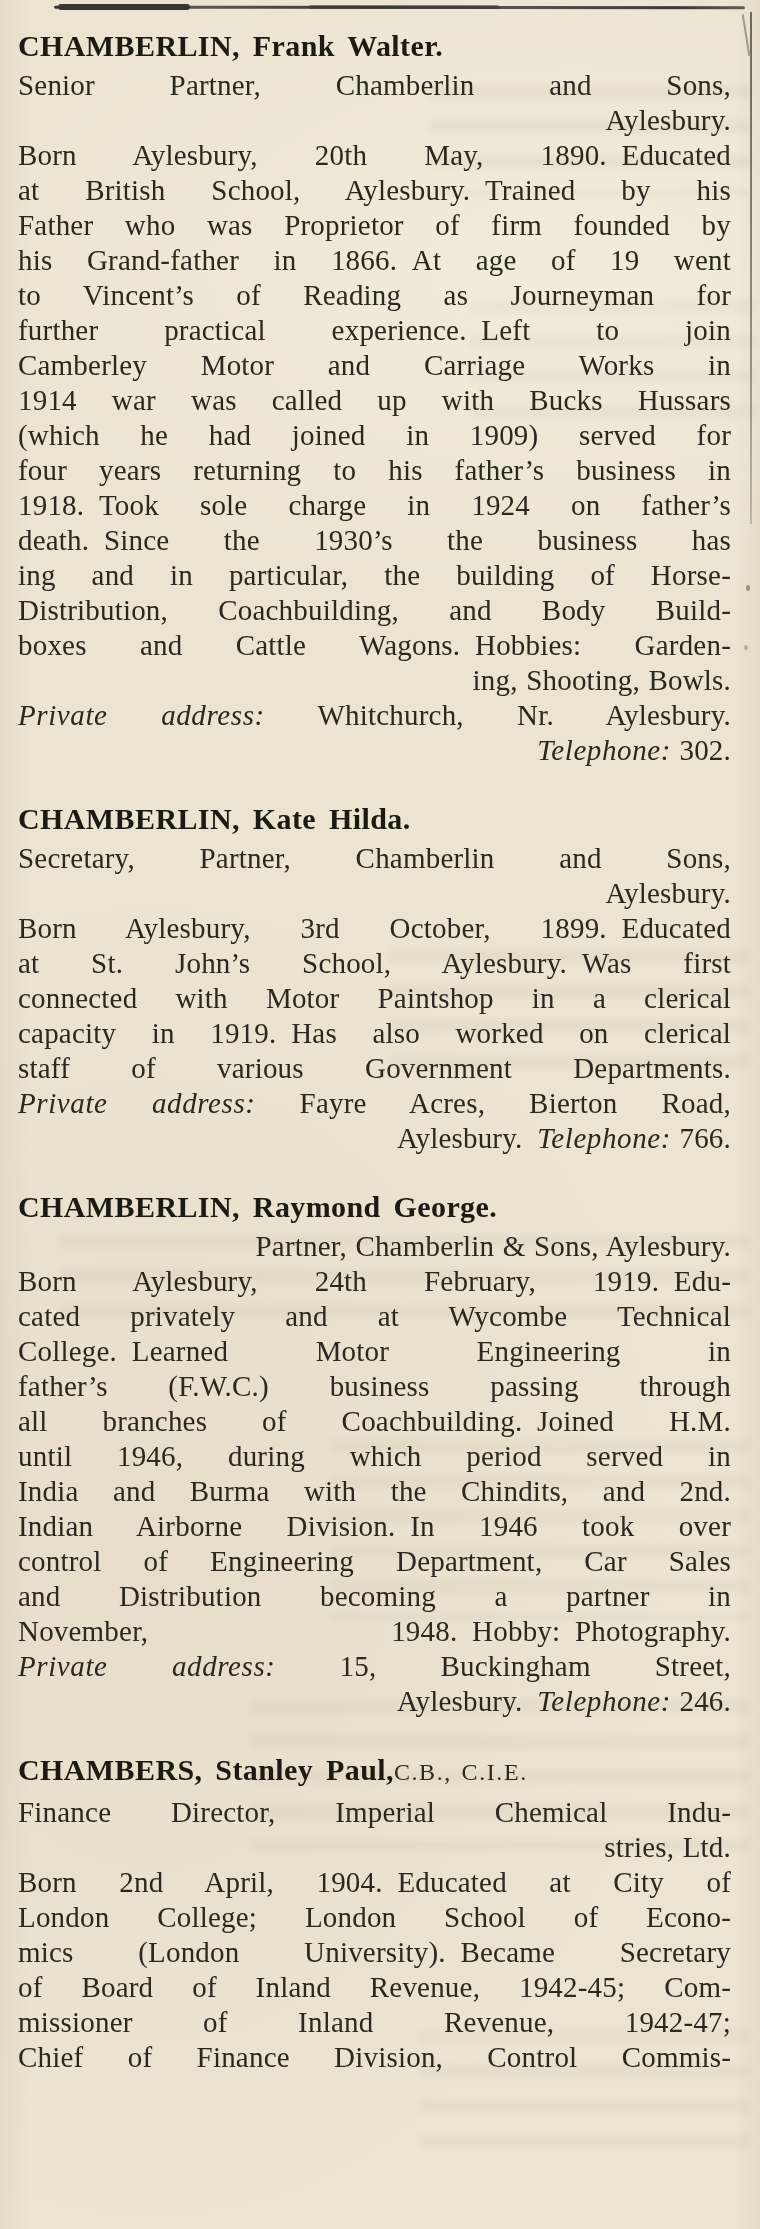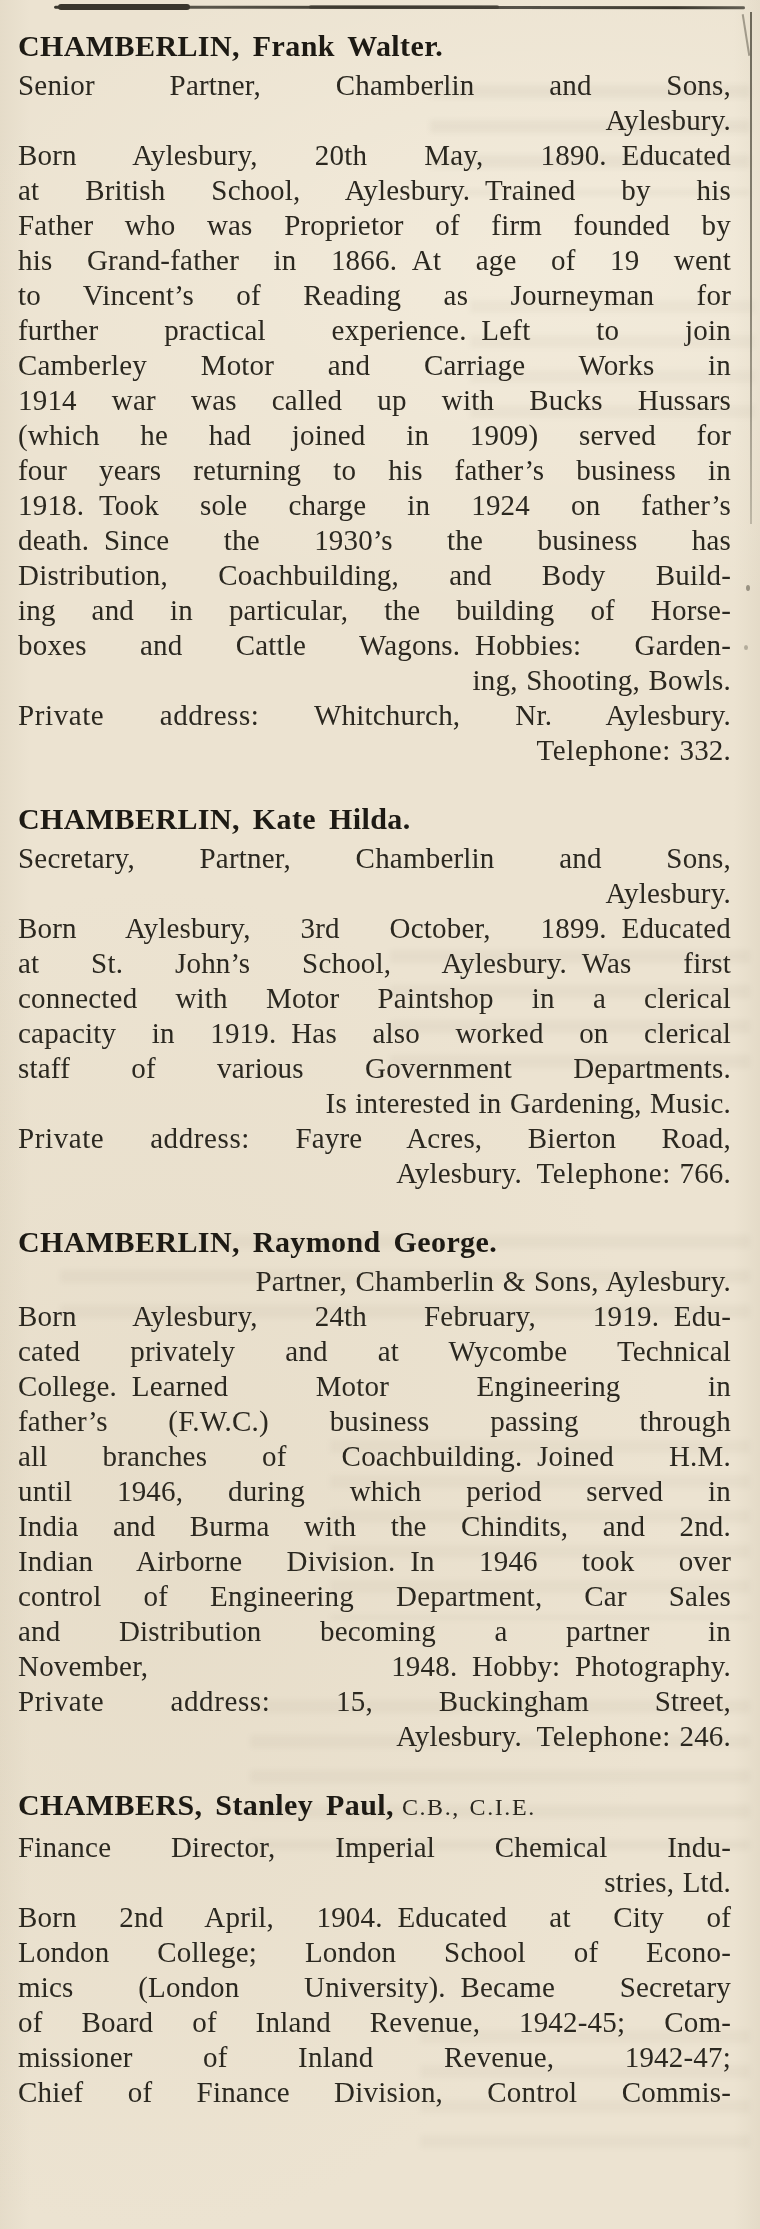--- a/index.html
+++ b/index.html
@@ -48,25 +48,25 @@
   .g5 { left: 330px; top: 1440px; width: 420px; height: 180px; opacity: .35; }
   .g6 { left: 250px; top: 1700px; width: 500px; height: 150px; opacity: .40; }
   .g7 { left: 420px; top: 2030px; width: 330px; height: 140px; opacity: .35; }
 
   
   .content { position: absolute; left: 18px; top: 23px; width: 713px; }
   .entry { margin: 0 0 28px 0; }
   .heading { margin: 0; font-size: 30px; line-height: 45px; font-weight: bold;
     color: #1d1a14; letter-spacing: 0.4px; word-spacing: 5px; white-space: nowrap; }
   .heading .post { font-weight: normal; font-size: 24px; letter-spacing: 1.6px;
-    word-spacing: 2px; margin-left: 8px; color: #2b2820; }
+    word-spacing: 2px; color: #2b2820; }
   .line { font-size: 29px; line-height: 35px; height: 35px; letter-spacing: 0.2px;
     word-spacing: 1px; text-align: right; overflow: visible; }
   .line.j { text-align: justify; text-align-last: justify; }
-  .it { letter-spacing: 0.6px; }
+  .it { font-style: italic; letter-spacing: 0.6px; }
 </style>
 </head>
 <body>
 
 <div class="page">
 
   <div class="scan-top">
     <div class="l1"></div>
     <div class="l2"></div>
     <div class="l3"></div>
@@ -95,37 +95,36 @@
         <div class="line j"><span>Father who was Proprietor of firm founded by</span></div>
         <div class="line j"><span>his Grand-father in 1866. At age of 19 went</span></div>
         <div class="line j"><span>to Vincent’s of Reading as Journeyman for</span></div>
         <div class="line j"><span>further practical experience. Left to join</span></div>
         <div class="line j"><span>Camberley Motor and Carriage Works in</span></div>
         <div class="line j"><span>1914 war was called up with Bucks Hussars</span></div>
         <div class="line j"><span>(which he had joined in 1909) served for</span></div>
         <div class="line j"><span>four years returning to his father’s business in</span></div>
         <div class="line j"><span>1918. Took sole charge in 1924 on father’s</span></div>
         <div class="line j"><span>death. Since the 1930’s the business has</span></div>
+        <div class="line j"><span>ing and in particular, the building of Horse-</span></div>
         <div class="line j"><span>Distribution, Coachbuilding, and Body Build-</span></div>
-        <div class="line j"><span>ing and in particular, the building of Horse-</span></div>
         <div class="line j"><span>boxes and Cattle Wagons. Hobbies: Garden-</span></div>
         <div class="line"><span>ing, Shooting, Bowls.</span></div>
         <div class="line j"><span class="it">Private address:</span><span> Whitchurch, Nr. Aylesbury.</span></div>
-        <div class="line"><span class="it">Telephone:</span><span> 332.</span></div>
+        <div class="line"><span class="it">Telephone:</span><span> 302.</span></div>
       </section>
       <section class="entry">
         <h2 class="heading"><span>CHAMBERLIN, Kate Hilda.</span></h2>
         <div class="line j"><span>Secretary, Partner, Chamberlin and Sons,</span></div>
         <div class="line"><span>Aylesbury.</span></div>
         <div class="line j"><span>Born Aylesbury, 3rd October, 1899. Educated</span></div>
         <div class="line j"><span>at St. John’s School, Aylesbury. Was first</span></div>
         <div class="line j"><span>connected with Motor Paintshop in a clerical</span></div>
         <div class="line j"><span>capacity in 1919. Has also worked on clerical</span></div>
         <div class="line j"><span>staff of various Government Departments.</span></div>
-        <div class="line"><span>Is interested in Gardening, Music.</span></div>
         <div class="line j"><span class="it">Private address:</span><span> Fayre Acres, Bierton Road,</span></div>
         <div class="line"><span>Aylesbury. </span><span class="it">Telephone:</span><span> 766.</span></div>
       </section>
       <section class="entry">
         <h2 class="heading"><span>CHAMBERLIN, Raymond George.</span></h2>
         <div class="line"><span>Partner, Chamberlin &amp; Sons, Aylesbury.</span></div>
         <div class="line j"><span>Born Aylesbury, 24th February, 1919. Edu-</span></div>
         <div class="line j"><span>cated privately and at Wycombe Technical</span></div>
         <div class="line j"><span>College. Learned Motor Engineering in</span></div>
         <div class="line j"><span>father’s (F.W.C.) business passing through</span></div>

